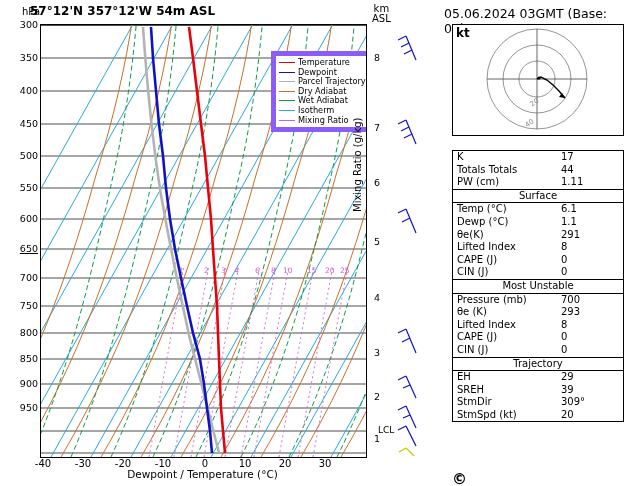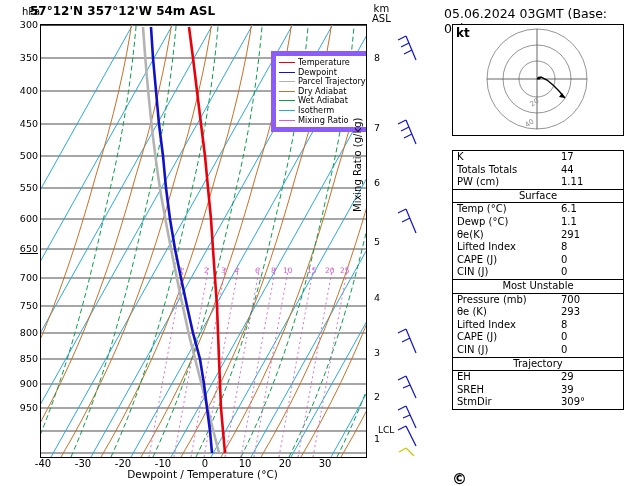--- a/index.html
+++ b/index.html
@@ -351,17 +351,21 @@
           <td class="v">29</td>
         </tr>
     <tr>
           <td>SREH</td>
           <td class="v">39</td>
         </tr>
     <tr>
           <td>StmDir</td>
           <td class="v">309°</td>
         </tr>
+    <tr>
+          <td>StmSpd (kt)</td>
+          <td class="v">20</td>
+        </tr>
   </tbody>
     </table>
 </div>
 
 <div id="credit">© weatheronline.co.uk</div>
 
 </body></html>

